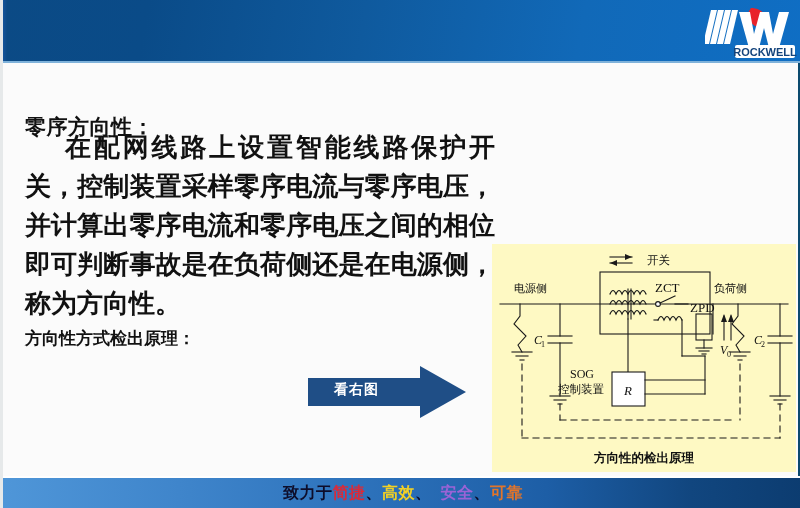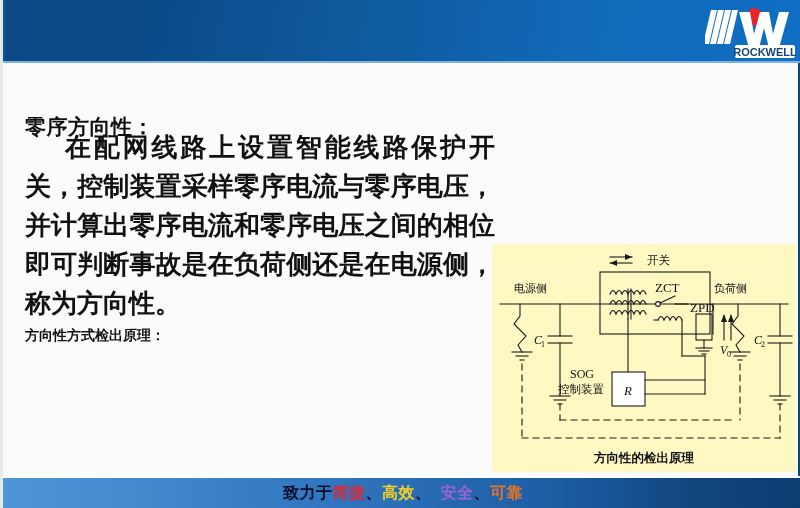--- a/index.html
+++ b/index.html
@@ -45,21 +45,21 @@
     letter-spacing:0.5px;white-space:nowrap;margin-top:29px;
   }
   .para{
     position:absolute;left:22px;top:128px;width:470px;
     font-size:26px;font-weight:bold;color:#111111;
     line-height:39px;text-indent:40px;text-align:justify;
     letter-spacing:0px;
   }
   .subtitle{
     position:absolute;left:22px;top:327px;
-    font-size:14px;font-weight:bold;color:#111111;
+    font-size:17px;font-weight:bold;color:#111111;
     white-space:nowrap;
   }
 
   
   .arrow-wrap{
     position:absolute;left:305px;top:366px;width:160px;height:52px;
   }
   .arrow-label{
     position:absolute;left:26px;top:15px;
     font-size:14px;font-weight:bold;color:#ffffff;
@@ -120,20 +120,26 @@
       </svg>
     </div>
   </div>
 
   <div class="title-line">零序方向性：</div>
 
   <div class="para">在配网线路上设置智能线路保护开关，控制装置采样零序电流与零序电压，并计算出零序电流和零序电压之间的相位即可判断事故是在负荷侧还是在电源侧，称为方向性。</div>
 
   <div class="subtitle">方向性方式检出原理：</div>
 
+  <div class="arrow-wrap">
+    <svg width="160" height="52" viewBox="0 0 160 52" xmlns="http://www.w3.org/2000/svg">
+      <polygon points="0,12 112,12 112,0 158,26 112,52 112,40 0,40" fill="#1f4e86"></polygon>
+    </svg>
+    <div class="arrow-label">看右图</div>
+  </div>
 
   <div class="diagram">
     <svg width="304" height="228" viewBox="0 0 304 228" xmlns="http://www.w3.org/2000/svg">
       <g stroke="#1a1a1a" stroke-width="1.1" fill="none" stroke-linecap="square">
 
         <line x1="8" y1="60" x2="296" y2="60"></line>
 
         <rect x="108" y="28" width="110" height="62"></rect>
 
         <line x1="118" y1="13" x2="140" y2="13"></line>

